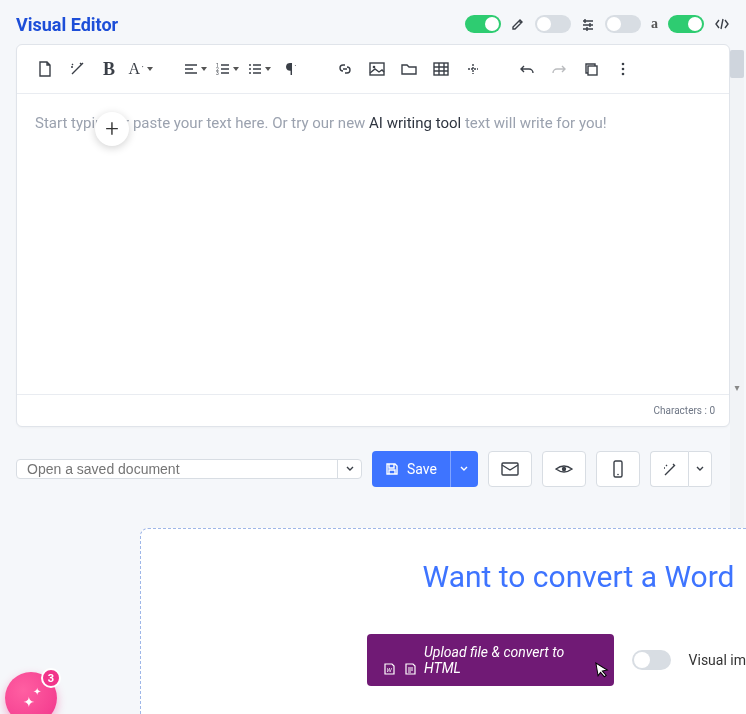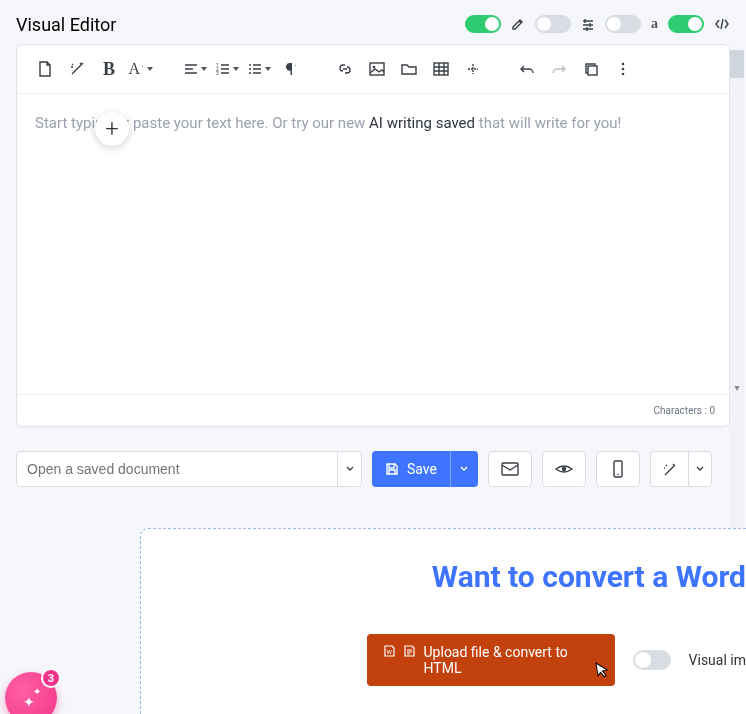--- a/index.html
+++ b/index.html
@@ -12,21 +12,21 @@
     overflow: hidden;
     position: relative;
   }
   .header {
     display: flex;
     align-items: center;
     justify-content: space-between;
     padding: 8px 16px 0 16px;
     height: 40px;
   }
-  .title { font-size: 18px; font-weight: 400; color: #000000; }
+  .title { font-size: 18px; font-weight: 700; color: #1d4ed8; }
   .header-right { display: flex; align-items: center; gap: 10px; }
   .toggle {
     width: 36px; height: 18px; border-radius: 18px; position: relative;
     display: inline-block; cursor: pointer;
   }
   .toggle::after {
     content:""; position:absolute; width:14px; height:14px; border-radius:50%;
     background:#fff; top:2px;
   }
   .toggle.on { background:#2ecc71; }
@@ -83,21 +83,21 @@
   .scroll-arrow.up{ top:50px;} .scroll-arrow.down{ bottom:40px;}
   .editor-footer{
     border-top:1px solid #e9ecf1; padding:10px 14px; text-align:right;
     color:#6e7685; font-size:10px;
   }
   .below-row {
     display:flex; align-items:center; gap:10px;
     margin:24px 16px 0 16px;
   }
   .open-doc {
-    flex: 0 0 auto; display:flex; width:346px; height:36px;
+    flex: 0 0 auto; display:flex; width:346px; height:20px;
     border:1px solid #d8dde3; border-radius:4px; background:#fff;
     align-items:center;
   }
   .open-doc input {
     flex:1; border:0; outline:0; padding:0 10px; font-size:14px; color:#6e7685; background:transparent;
     height:100%;
   }
   .open-doc .dd {
     width:24px; height:100%; border-left:1px solid #d8dde3;
     display:flex;align-items:center;justify-content:center; cursor:pointer;
@@ -117,30 +117,31 @@
   .btn-outline { background:#fff; border:1px solid #d8dde3; color:#333; width:44px; padding:0;}
   .convert-panel {
     position:absolute; left:140px; right:0; top:528px; bottom:0;
     border:1px dashed #9fb7e8; border-right:0; border-bottom:0;
     border-top-left-radius:8px;
     background:#fff;
     padding:30px 0 0 0;
     overflow:hidden;
   }
   .convert-title {
-    font-size:30px; font-weight:700; color:#3e74ff; text-align:right;
+    font-size:30px; font-weight:400; color:#3e74ff; text-align:center;
     white-space:nowrap; margin-left:270px;
   }
   .convert-row{
     display:flex; align-items:center; gap:18px; margin-top:40px; margin-left:226px;
   }
   .btn-blue{
-    background:#c2410c; color:#fff; border-radius:4px; padding:10px 16px;
-    display:inline-flex; align-items:flex-start; gap:8px; font-size:14px; cursor:pointer;
+    background:#701a75; color:#fff; border-radius:4px; padding:10px 16px;
+    display:inline-flex; align-items:flex-end; gap:8px; font-size:14px; cursor:pointer;
     position:relative;
+    font-style:italic;
   }
   .embed-toggle { width:40px; height:20px; border-radius:20px; background:#d8dde3; position:relative;}
   .embed-toggle::after{content:"";position:absolute;left:2px;top:2px;width:16px;height:16px;border-radius:50%;background:#fff;}
   .embed-label{ font-size:14px; color:#333; white-space:nowrap;}
   .cursor-arrow {
     position:absolute; left:228px; top:26px; font-size:16px; color:#000;
     transform: rotate(-10deg);
   }
   .fab {
     position:absolute; left:5px; bottom:-10px; width:52px; height:52px; border-radius:50%;
@@ -286,21 +287,21 @@
         <svg width="4" height="14">
           <circle cx="2" cy="2" r="1.3" fill="#3a3f47"></circle>
           <circle cx="2" cy="7" r="1.3" fill="#3a3f47"></circle>
           <circle cx="2" cy="12" r="1.3" fill="#3a3f47"></circle>
         </svg>
       </div>
   </div>
 
   <div class="editor-body">
     <span class="placeholder-line">
-      <span>Start typing or paste your text here. Or try our new </span><span class="strong">AI writing saved</span><span> that will write for you!</span>
+      <span>Start typing or paste your text here. Or try our new </span><span class="strong">AI writing tool</span><span> text will write for you!</span>
     </span>
     <div class="plus-circle">+</div>
   </div>
 
   <div class="editor-footer">
     <span>Characters :</span> <span>0</span>
   </div>
 </div>
 
 <div class="scroll-arrow up">▴</div>

